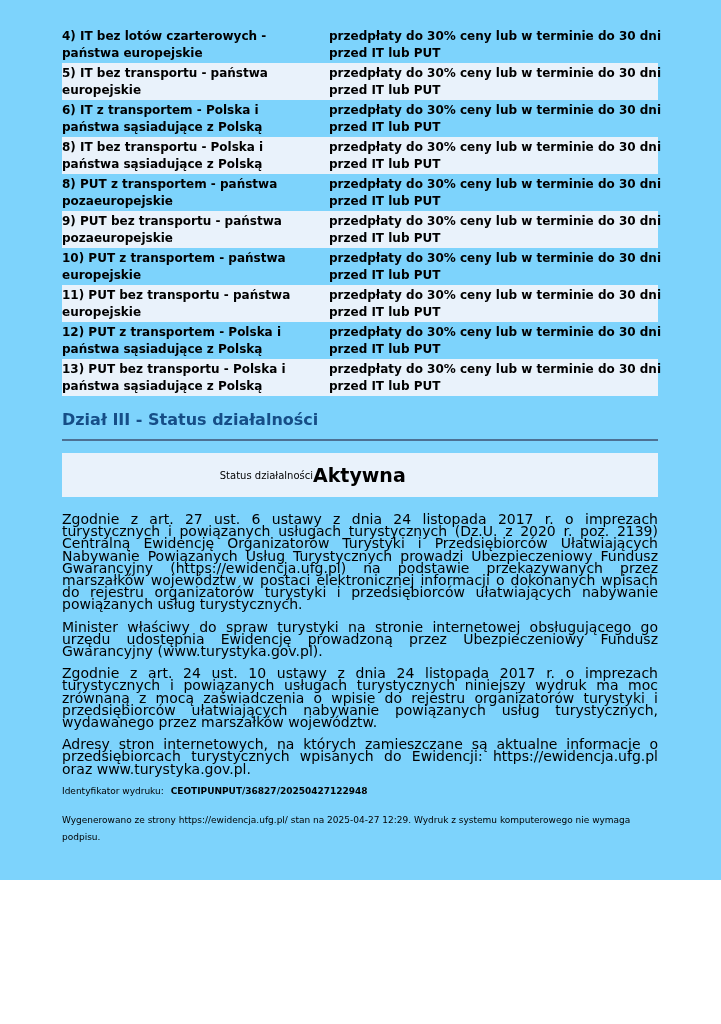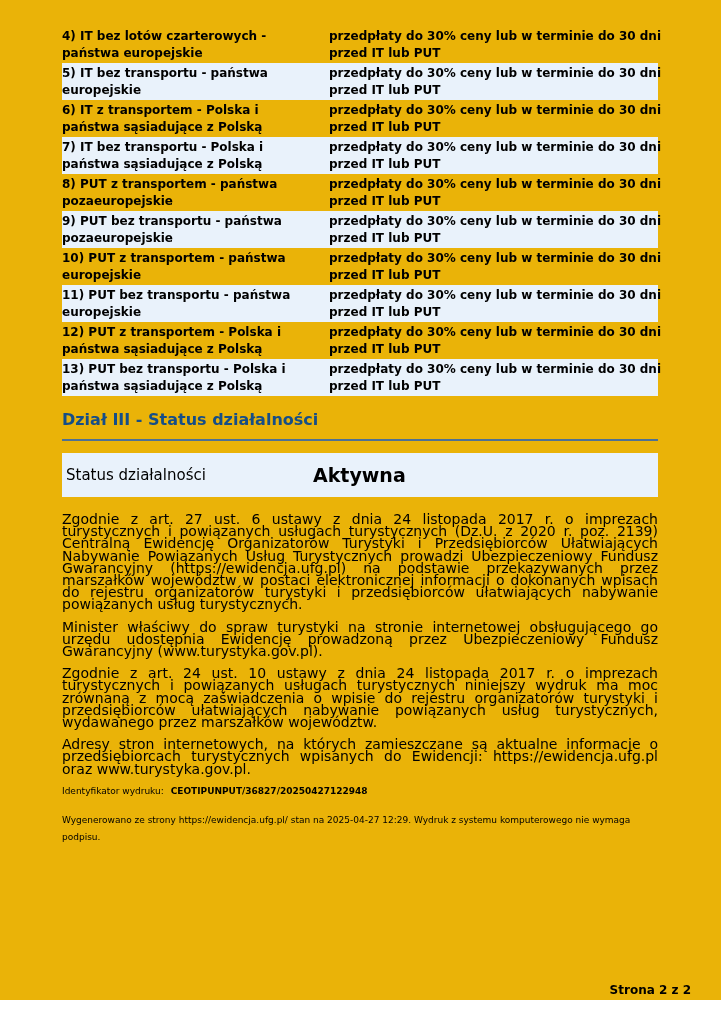--- a/index.html
+++ b/index.html
@@ -4,22 +4,22 @@
 <style>
   html, body { margin: 0; padding: 0; }
   body {
     font-family: "DejaVu Sans", "Liberation Sans", sans-serif;
     background: #ffffff;
     color: #000000;
   }
   .page {
     position: relative;
     width: 721px;
-    height: 1000px;
-    background: #eab308;
+    height: 880px;
+    background: #7dd3fc;
     overflow: hidden;
   }
   .content {
     position: absolute;
     left: 62px;
     top: 26px;
     width: 596px;
   }
 
   
@@ -56,21 +56,22 @@
   .status-row {
     display: flex;
     align-items: center;
     background: #e9f2fb;
     margin-top: 12px;
     padding: 11px 0 11px 4px;
   }
   .status-label {
     width: 247px;
     flex: none;
-    font-size: 15px;
+    font-size: 10px;
+    text-align: right;
   }
   .status-value {
     font-size: 19px;
     font-weight: bold;
   }
 
   
   .legal {
     margin-top: 16px;
     font-size: 14px;
@@ -122,21 +123,21 @@
         </div>
       </div>
       <div class="trow">
         <div class="cell-label">6) IT z transportem - Polska i państwa sąsiadujące z Polską</div>
         <div class="cell-value">
           <span class="vline">przedpłaty do 30% ceny lub w terminie do 30 dni</span>
           <span class="vline">przed IT lub PUT</span>
         </div>
       </div>
       <div class="trow">
-        <div class="cell-label">7) IT bez transportu - Polska i państwa sąsiadujące z Polską</div>
+        <div class="cell-label">8) IT bez transportu - Polska i państwa sąsiadujące z Polską</div>
         <div class="cell-value">
           <span class="vline">przedpłaty do 30% ceny lub w terminie do 30 dni</span>
           <span class="vline">przed IT lub PUT</span>
         </div>
       </div>
       <div class="trow">
         <div class="cell-label">8) PUT z transportem - państwa pozaeuropejskie</div>
         <div class="cell-value">
           <span class="vline">przedpłaty do 30% ceny lub w terminie do 30 dni</span>
           <span class="vline">przed IT lub PUT</span>

